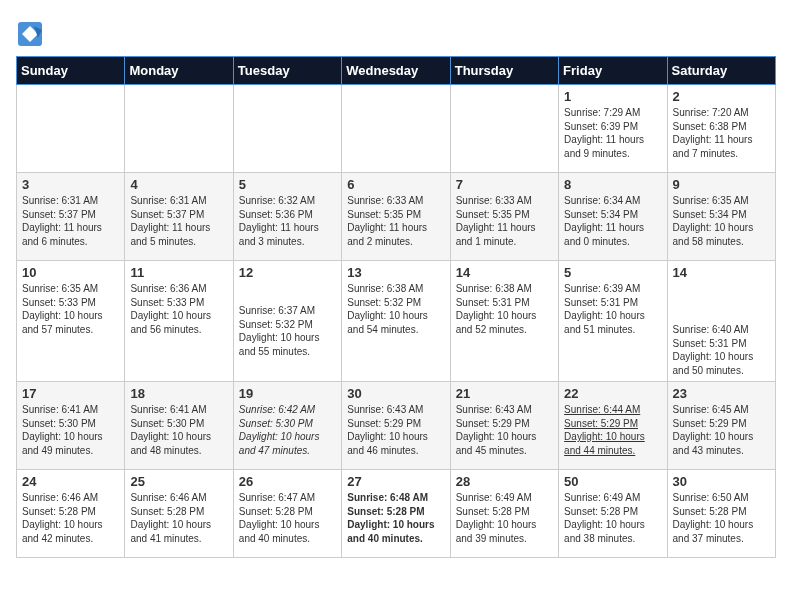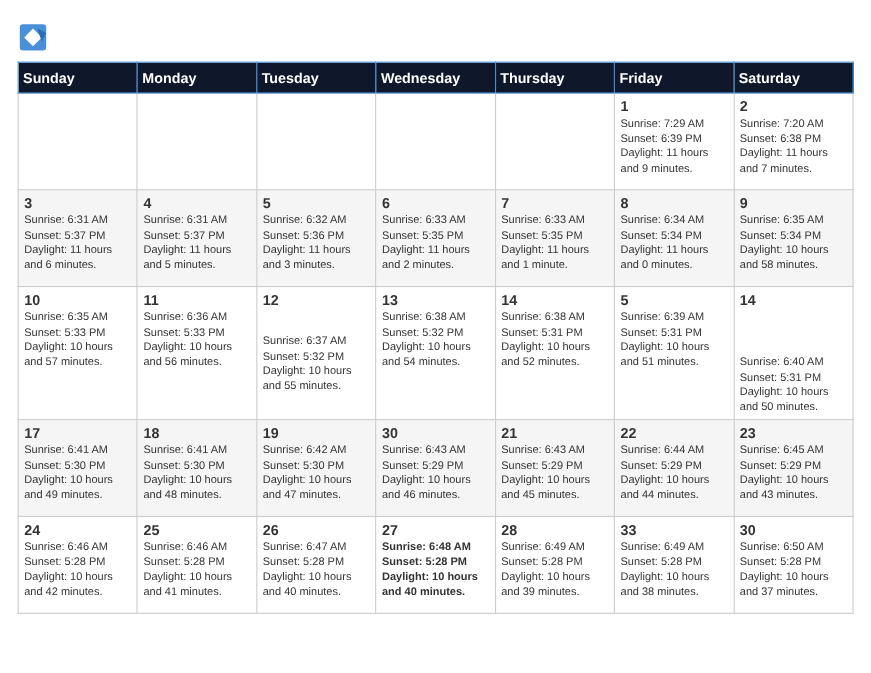--- a/index.html
+++ b/index.html
@@ -243,39 +243,39 @@
 Daylight: 10 hours and 49 minutes.</div>
         </td>
         <td>
           <span class="day-number">18</span>
           <div class="day-info" style="white-space: pre-line;">Sunrise: 6:41 AM
 Sunset: 5:30 PM
 Daylight: 10 hours and 48 minutes.</div>
         </td>
         <td>
           <span class="day-number">19</span>
-          <div class="day-info" style="white-space: pre-line;">Sunrise: 6:42 AM
+          <div class="day-info" style="white-space: pre-line; font-style: italic;">Sunrise: 6:42 AM
 Sunset: 5:30 PM
 Daylight: 10 hours and 47 minutes.</div>
         </td>
         <td>
           <span class="day-number">30</span>
           <div class="day-info" style="white-space: pre-line;">Sunrise: 6:43 AM
 Sunset: 5:29 PM
 Daylight: 10 hours and 46 minutes.</div>
         </td>
         <td>
           <span class="day-number">21</span>
           <div class="day-info" style="white-space: pre-line;">Sunrise: 6:43 AM
 Sunset: 5:29 PM
 Daylight: 10 hours and 45 minutes.</div>
         </td>
         <td>
           <span class="day-number">22</span>
-          <div class="day-info" style="white-space: pre-line;">Sunrise: 6:44 AM
+          <div class="day-info" style="white-space: pre-line; text-decoration: underline;">Sunrise: 6:44 AM
 Sunset: 5:29 PM
 Daylight: 10 hours and 44 minutes.</div>
         </td>
         <td>
           <span class="day-number">23</span>
           <div class="day-info" style="white-space: pre-line;">Sunrise: 6:45 AM
 Sunset: 5:29 PM
 Daylight: 10 hours and 43 minutes.</div>
         </td>
       </tr>
@@ -304,21 +304,21 @@
 Sunset: 5:28 PM
 Daylight: 10 hours and 40 minutes.</div>
         </td>
         <td>
           <span class="day-number">28</span>
           <div class="day-info" style="white-space: pre-line;">Sunrise: 6:49 AM
 Sunset: 5:28 PM
 Daylight: 10 hours and 39 minutes.</div>
         </td>
         <td>
-          <span class="day-number">33</span>
+          <span class="day-number">50</span>
           <div class="day-info" style="white-space: pre-line;">Sunrise: 6:49 AM
 Sunset: 5:28 PM
 Daylight: 10 hours and 38 minutes.</div>
         </td>
         <td>
           <span class="day-number">30</span>
           <div class="day-info" style="white-space: pre-line;">Sunrise: 6:50 AM
 Sunset: 5:28 PM
 Daylight: 10 hours and 37 minutes.</div>
         </td>

